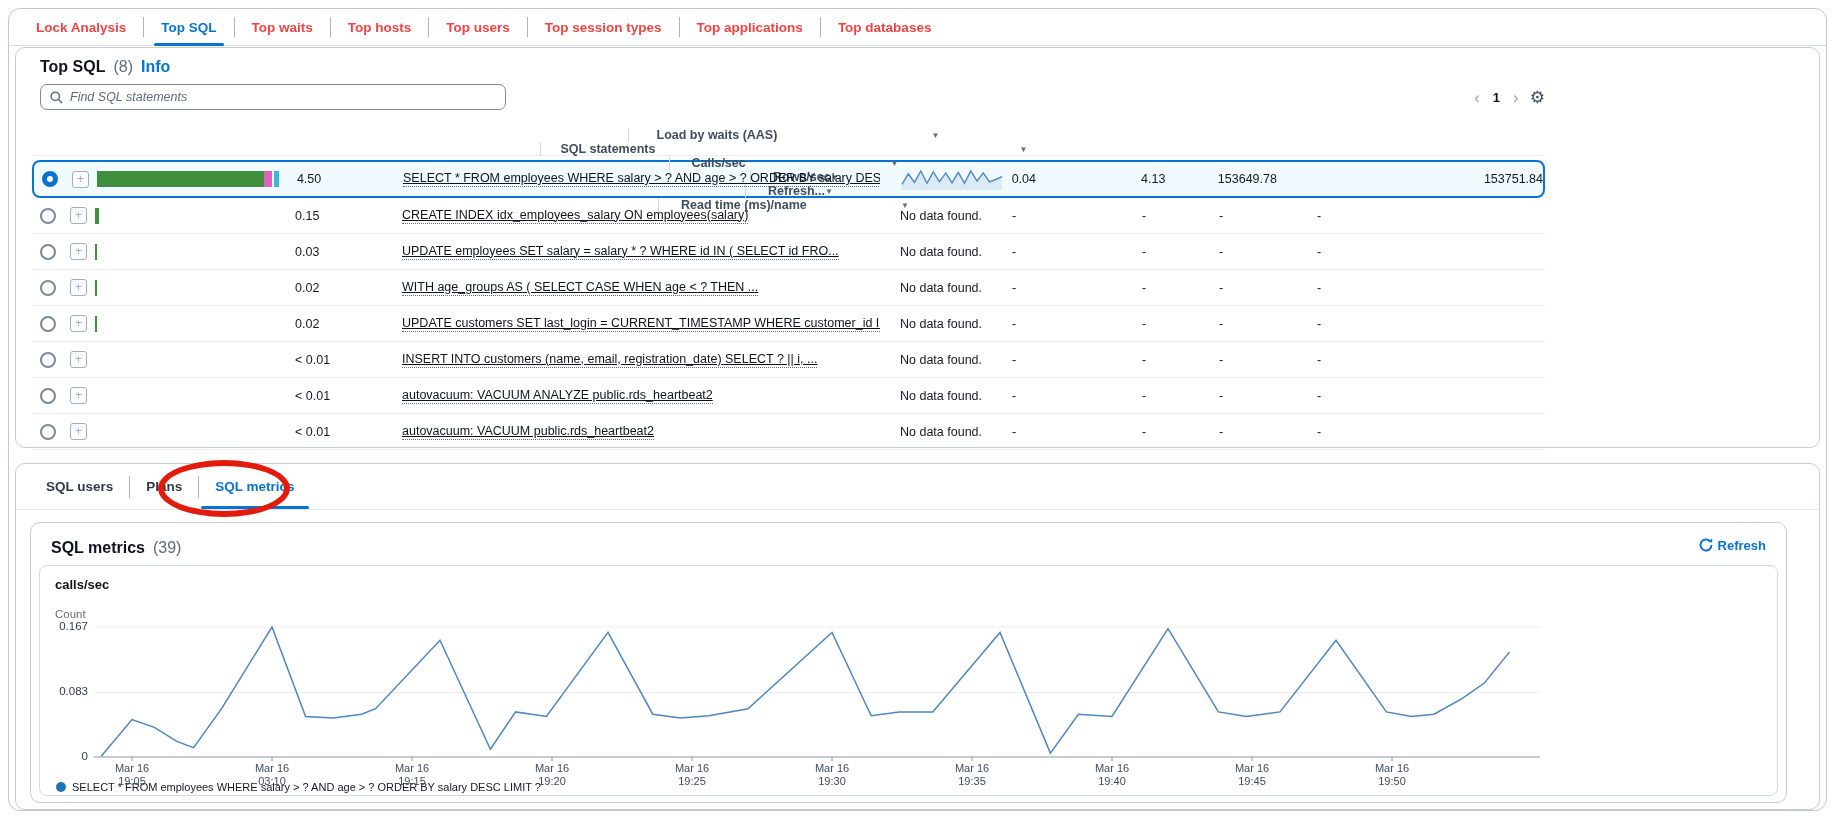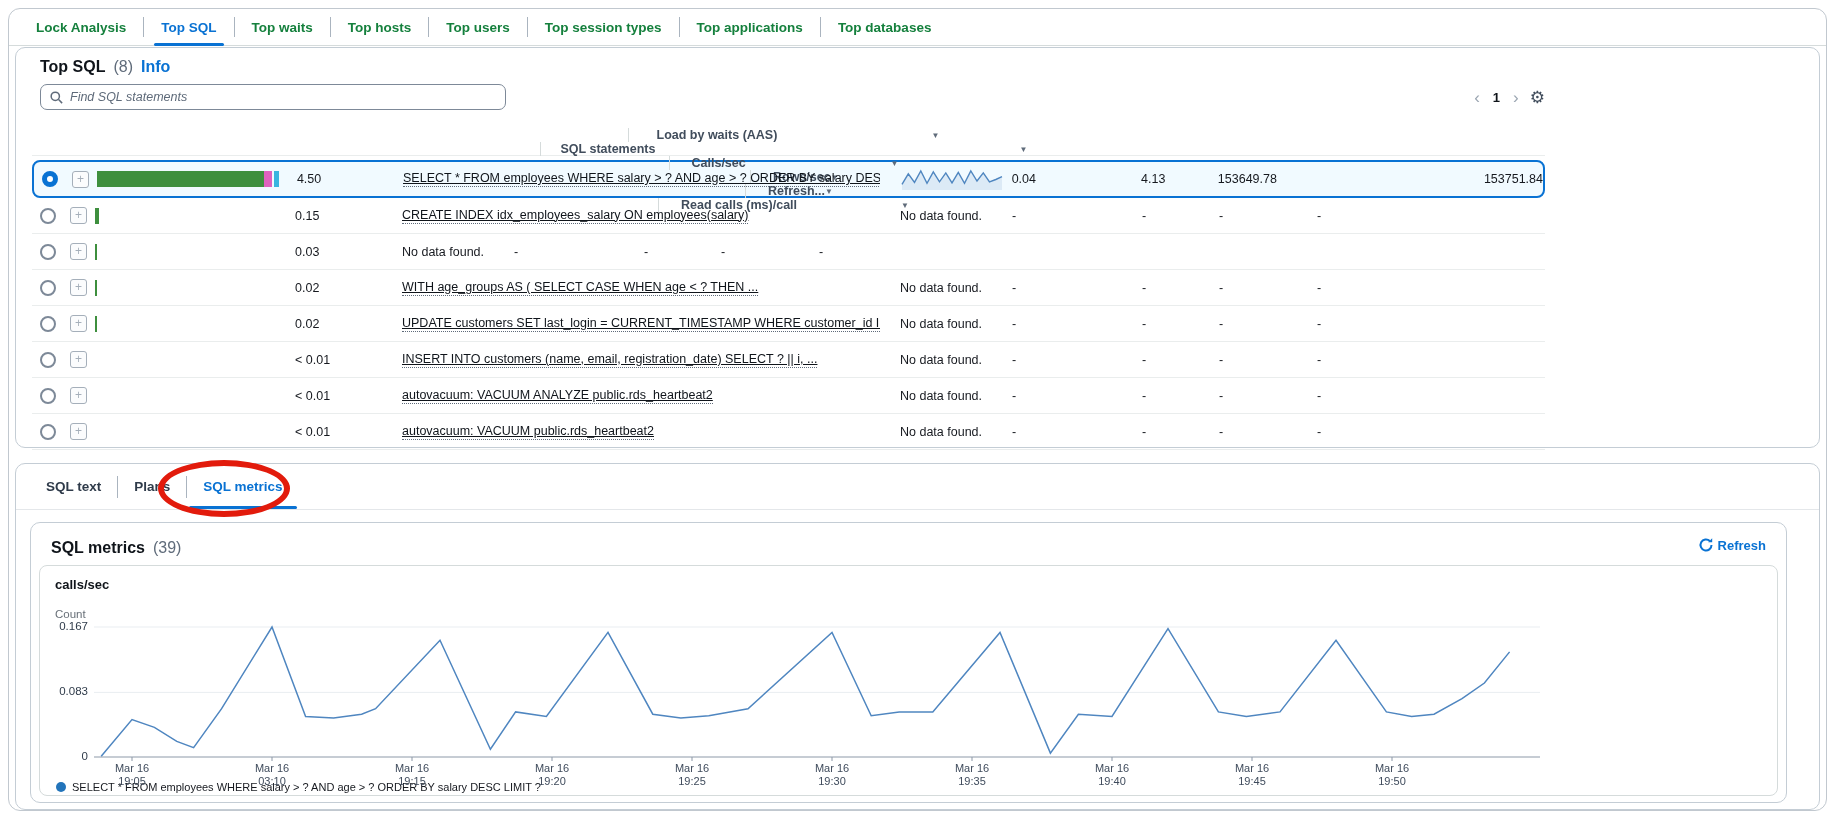--- a/index.html
+++ b/index.html
@@ -4,21 +4,21 @@
 <style>
   * { box-sizing: border-box; margin: 0; padding: 0; }
   html,body { width:1835px; height:819px; background:#fff; overflow:hidden;
     font-family:"Liberation Sans", sans-serif; color:#16191f; }
   .frame { position:absolute; left:8px; top:8px; width:1819px; height:803px;
     border:1px solid #c1c8cf; border-radius:12px; background:#fff; }
 
   
   .tabbar { position:absolute; top:0; left:0; right:0; height:37px; display:flex;
     align-items:center; padding-left:10px; border-bottom:1px solid #d5dbdb; }
-  .tab { font-size:13.5px; font-weight:bold; color:#15803d; padding:0 17px; height:36px;
+  .tab { font-size:13.5px; font-weight:bold; color:#ef4444; padding:0 17px; height:36px;
     display:flex; align-items:center; cursor:pointer; position:relative; white-space:nowrap; }
   .tab.sel { color:#0972d3; }
   .tab.sel::after { content:""; position:absolute; left:10px; right:10px; bottom:-1px;
     height:3px; background:#0972d3; border-radius:2px; }
   .tab-sep { width:1px; height:20px; background:#aab4bf; }
 
   
   .card { position:absolute; border:1px solid #c4cdd5; border-radius:10px; background:#fff; }
   .topsql-card { top:38px; left:6px; width:1805px; height:401px; }
   .bottom-card { top:454px; left:6px; width:1805px; height:347px; }
@@ -160,21 +160,21 @@
           </div>
           <div class="hcell" style="width: 77px;">
             <span style="padding-left: 22px;">Rows/sec</span>
             <span class="hcaret">▼</span>
           </div>
           <div class="hcell" style="width: 87px;">
             <span style="padding-left: 22px;">Refresh...</span>
             <span class="hcaret">▼</span>
           </div>
           <div class="hcell" style="width: 261px;">
-            <span style="padding-left: 22px;">Read calls (ms)/call</span>
+            <span style="padding-left: 22px;">Read time (ms)/name</span>
             <span class="hcaret">▼</span>
           </div>
         </div>
       <div class="tbody" id="tbody">
           <div class="trow rowsel">
             <div class="cell" style="width: 28px;">
               <span class="radio on"></span>
             </div>
             <div class="cell" style="width: 322px; padding-left: 10px;">
               <span class="expand">+</span>
@@ -241,20 +241,23 @@
             <div class="cell" style="width: 28px;">
               <span class="radio"></span>
             </div>
             <div class="cell" style="width: 322px; padding-left: 10px;">
               <span class="expand">+</span>
               <div class="barwrap">
                 <span class="barseg" style="width: 2px; background: rgb(62, 143, 62);"></span>
               </div>
               <span>0.03</span>
             </div>
+            <div class="cell" style="width: 498px; padding-left: 20px; overflow: hidden;">
+              <span class="sqllink">UPDATE employees SET salary = salary * ? WHERE id IN ( SELECT id FRO...</span>
+            </div>
             <div class="cell" style="width: 240px; padding-left: 20px;">
               <div style="width: 112px; flex: 0 0 auto; display: flex; align-items: center;">
                 <span class="nodata">No data found.</span>
               </div>
               <span>-</span>
             </div>
             <div class="cell" style="width: 77px; padding-left: 22px;">
               <span>-</span>
             </div>
             <div class="cell" style="width: 87px; padding-left: 22px;">
@@ -407,21 +410,21 @@
             <div class="cell" style="width: 261px; padding-left: 33px;">
               <span>-</span>
             </div>
           </div>
         </div>
     </div>
   </div>
 
   <div class="card bottom-card">
     <div class="btabs" id="bottom-tabs">
-        <div class="btab">SQL text</div>
+        <div class="btab">SQL users</div>
         <span class="btab-sep"></span>
         <div class="btab">Plans</div>
         <span class="btab-sep"></span>
         <div class="btab sel">SQL metrics</div>
       </div>
 
     <div class="metrics-card">
       <div class="m-head">
         <span class="m-title">SQL metrics</span>
         <span class="m-count">(39)</span>

